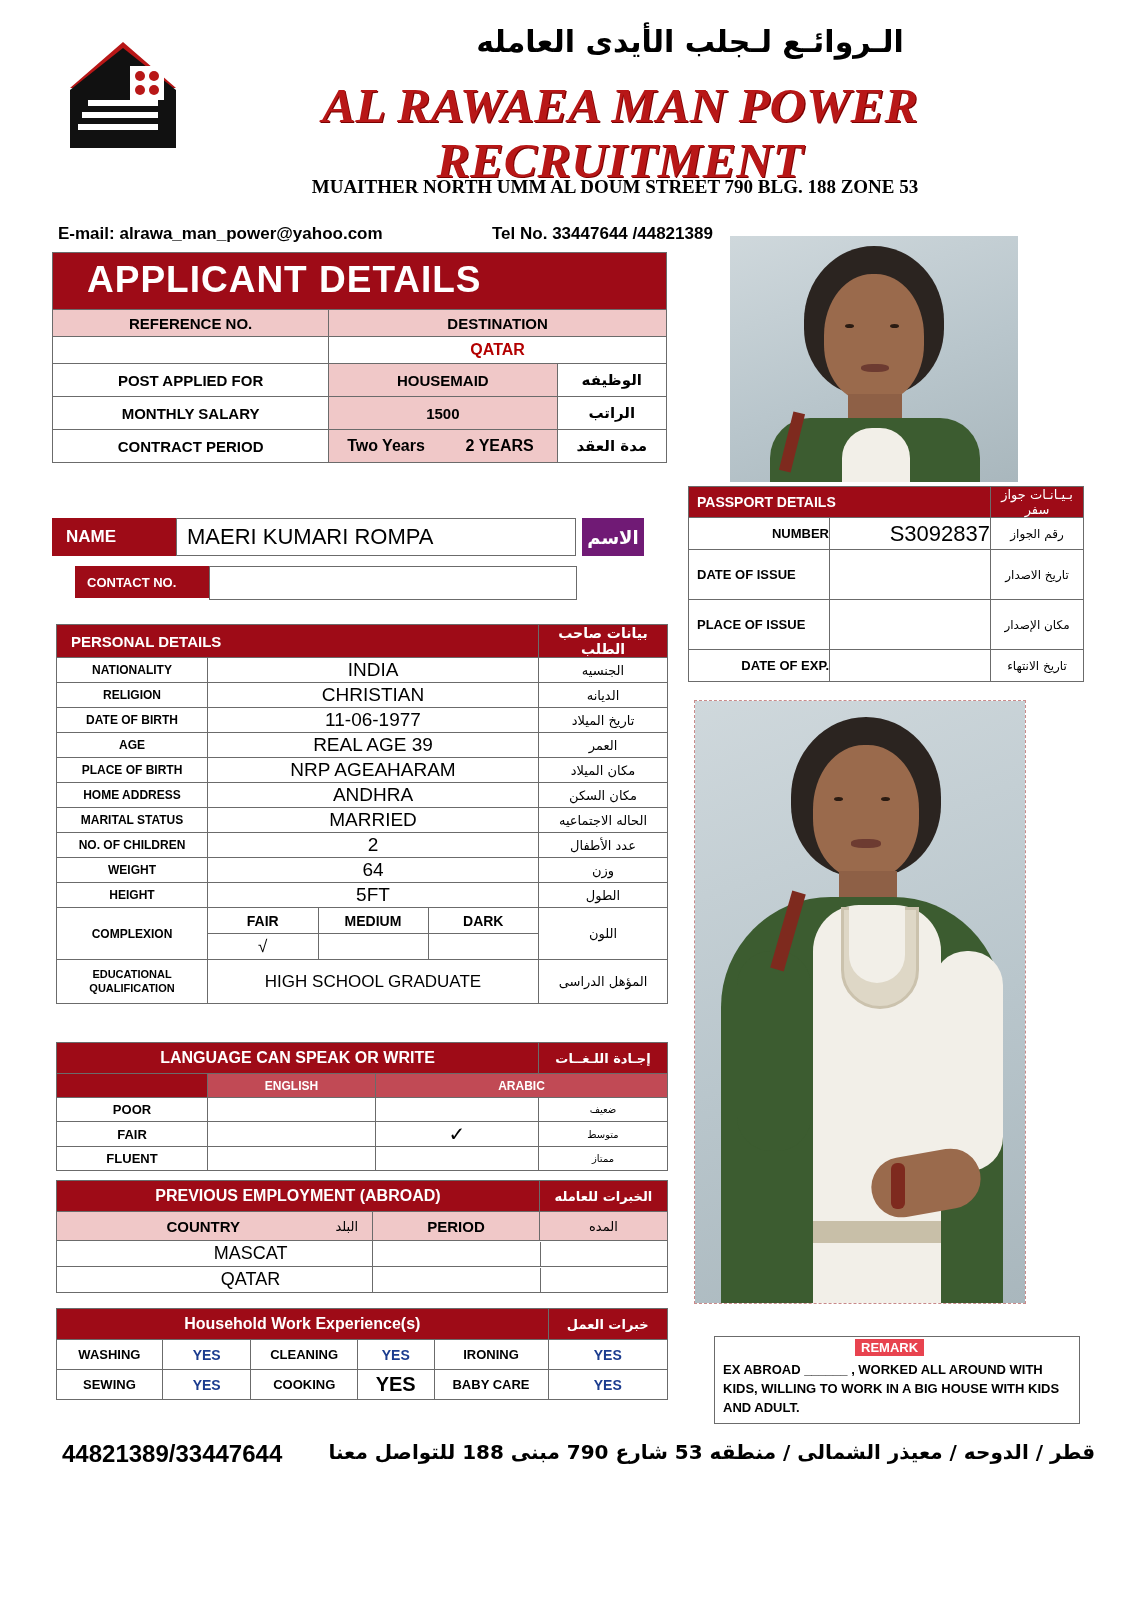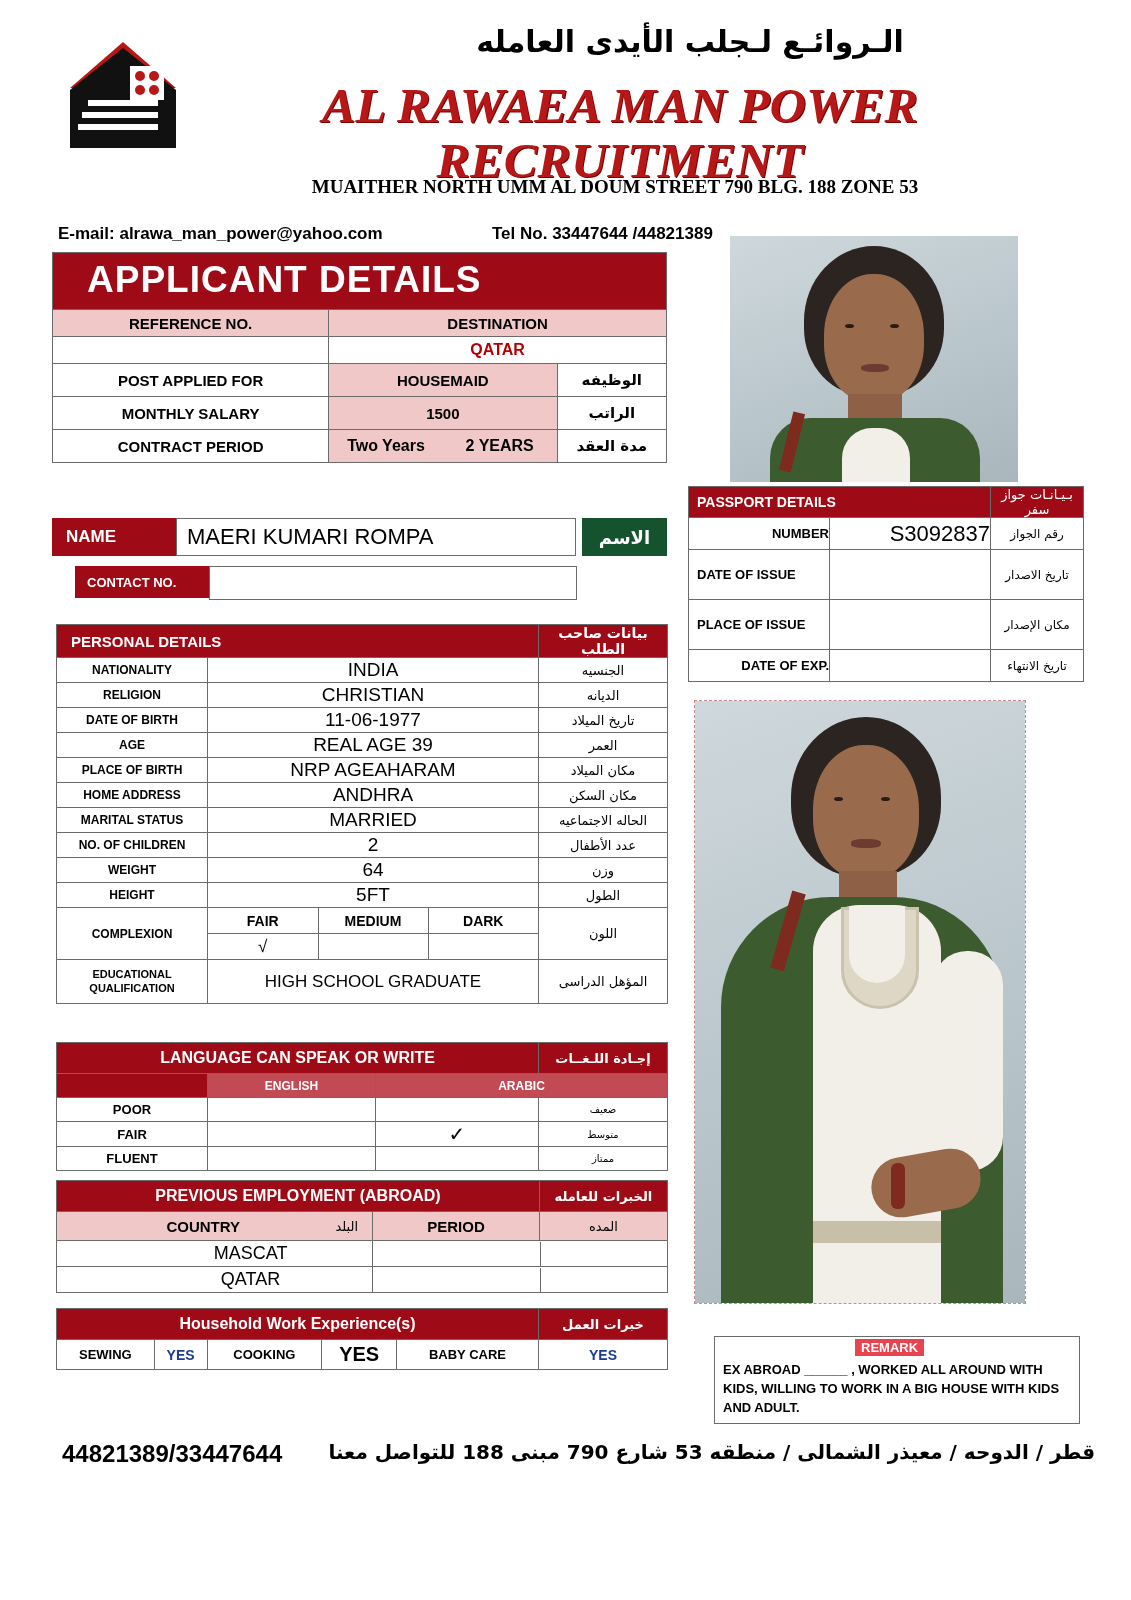--- a/index.html
+++ b/index.html
@@ -71,22 +71,22 @@
     background:#9e0b17; color:#fff; font-size:17px; font-weight:bold;
     display:flex; align-items:center; padding-left:14px; box-sizing:border-box;
   }
   #namebar .nm-val {
     position:absolute; left:124px; top:0; width:400px; height:38px;
     border:1px solid #6b6b6b; background:#fff;
     display:flex; align-items:center; padding-left:10px; box-sizing:border-box;
     font-size:22px; font-weight:500;
   }
   #namebar .nm-ar {
-    position:absolute; left:530px; top:0; width:85px; height:38px;
-    background:#14532d; color:#fff;
+    position:absolute; left:530px; top:0; width:62px; height:38px;
+    background:#701a75; color:#fff;
     display:flex; align-items:center; justify-content:center;
     font-size:18px; font-weight:bold; font-family:"DejaVu Sans", sans-serif;
   }
   #contactbar { left:75px; top:566px; width:500px; height:32px; }
   #contactbar .ct-label {
     position:absolute; left:0; top:0; width:134px; height:32px;
     background:#9e0b17; color:#fff; font-size:13px; font-weight:bold;
     display:flex; align-items:center; padding-left:12px; box-sizing:border-box;
   }
   #contactbar .ct-val {
@@ -441,20 +441,28 @@
   </div>
 
   <div class="blk" id="house">
     <table class="tbl">
       <tbody>
           <tr class="hd hdr-dark">
         <td colspan="5" class="t">Household Work Experience(s)</td>
         <td class="a" style="width:128px">خبرات العمل</td>
       </tr>
       <tr class="r">
+        <td class="lab" style="width:110px">WASHING</td>
+        <td class="val" style="width:95px">YES</td>
+        <td class="lab" style="width:110px">CLEANING</td>
+        <td class="val" style="width:80px">YES</td>
+        <td class="lab" style="width:120px">IRONING</td>
+        <td class="val">YES</td>
+      </tr>
+      <tr class="r">
         <td class="lab">SEWING</td>
         <td class="val">YES</td>
         <td class="lab">COOKING</td>
         <td class="val" style="font-size:20px;color:#000">YES</td>
         <td class="lab">BABY CARE</td>
         <td class="val">YES</td>
       </tr>
     </tbody>
       </table>
   </div>

